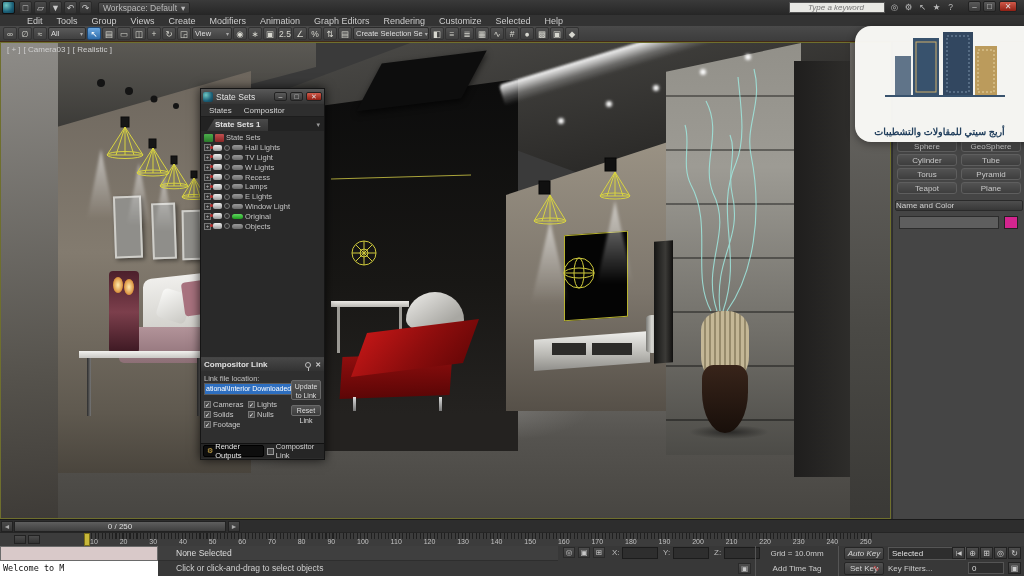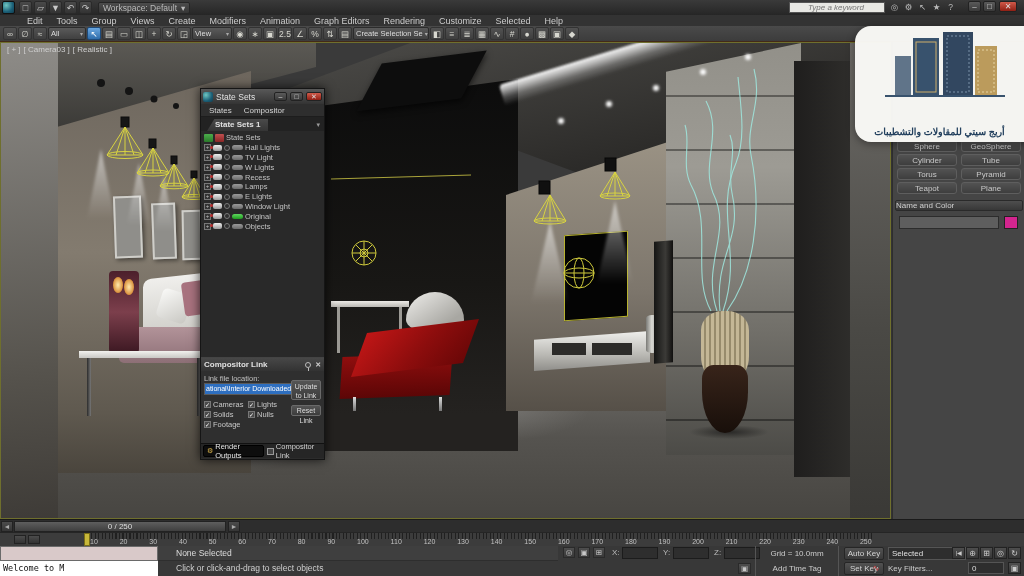--- a/index.html
+++ b/index.html
@@ -694,21 +694,21 @@
     <span class="coord-lbl" style="left:612px;">X:</span>
     <span class="coord-field" style="left:622px;"></span>
     <span class="coord-lbl" style="left:663px;">Y:</span>
     <span class="coord-field" style="left:673px;"></span>
     <span class="coord-lbl" style="left:714px;">Z:</span>
     <span class="coord-field" style="left:724px;"></span>
     <div id="grid-box">Grid = 10.0mm</div>
     <div id="timetag-box">Add Time Tag</div>
     <span class="sb-ico" style="left:738px;top:17px;width:13px;">▣</span>
 
-    <span class="key-btn" style="left:844px;top:1px;">Auto Key</span>
+    <span class="key-btn" style="left:844px;top:1px;font-style:italic;">Auto Key</span>
     <span class="key-btn" style="left:844px;top:16px;">Set Key</span>
     <div id="sel-dd">
       <span>Selected</span>
       <span>▾</span>
     </div>
     <span id="keycurve">∿</span>
     <span id="keyfilters">Key Filters...</span>
     <span id="playback-cluster"></span>
     <span id="frame-field">0</span>
     <span id="nav-cluster"></span>

